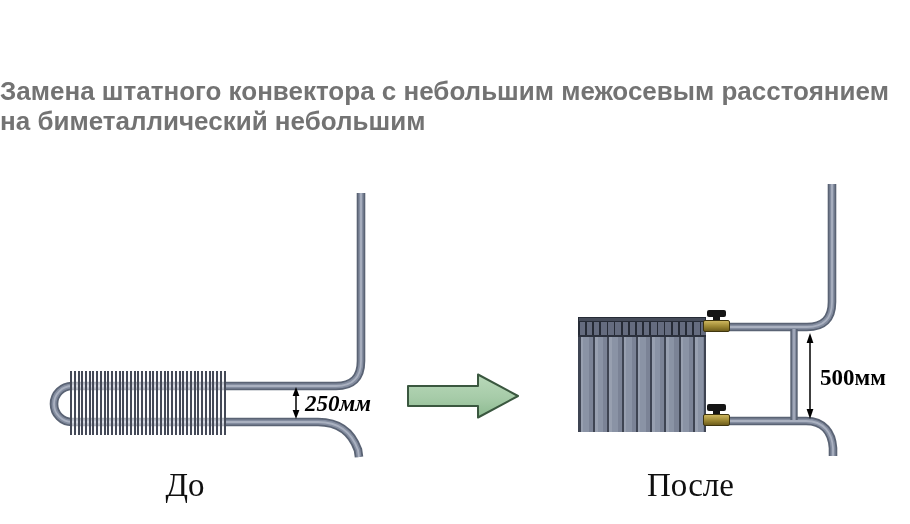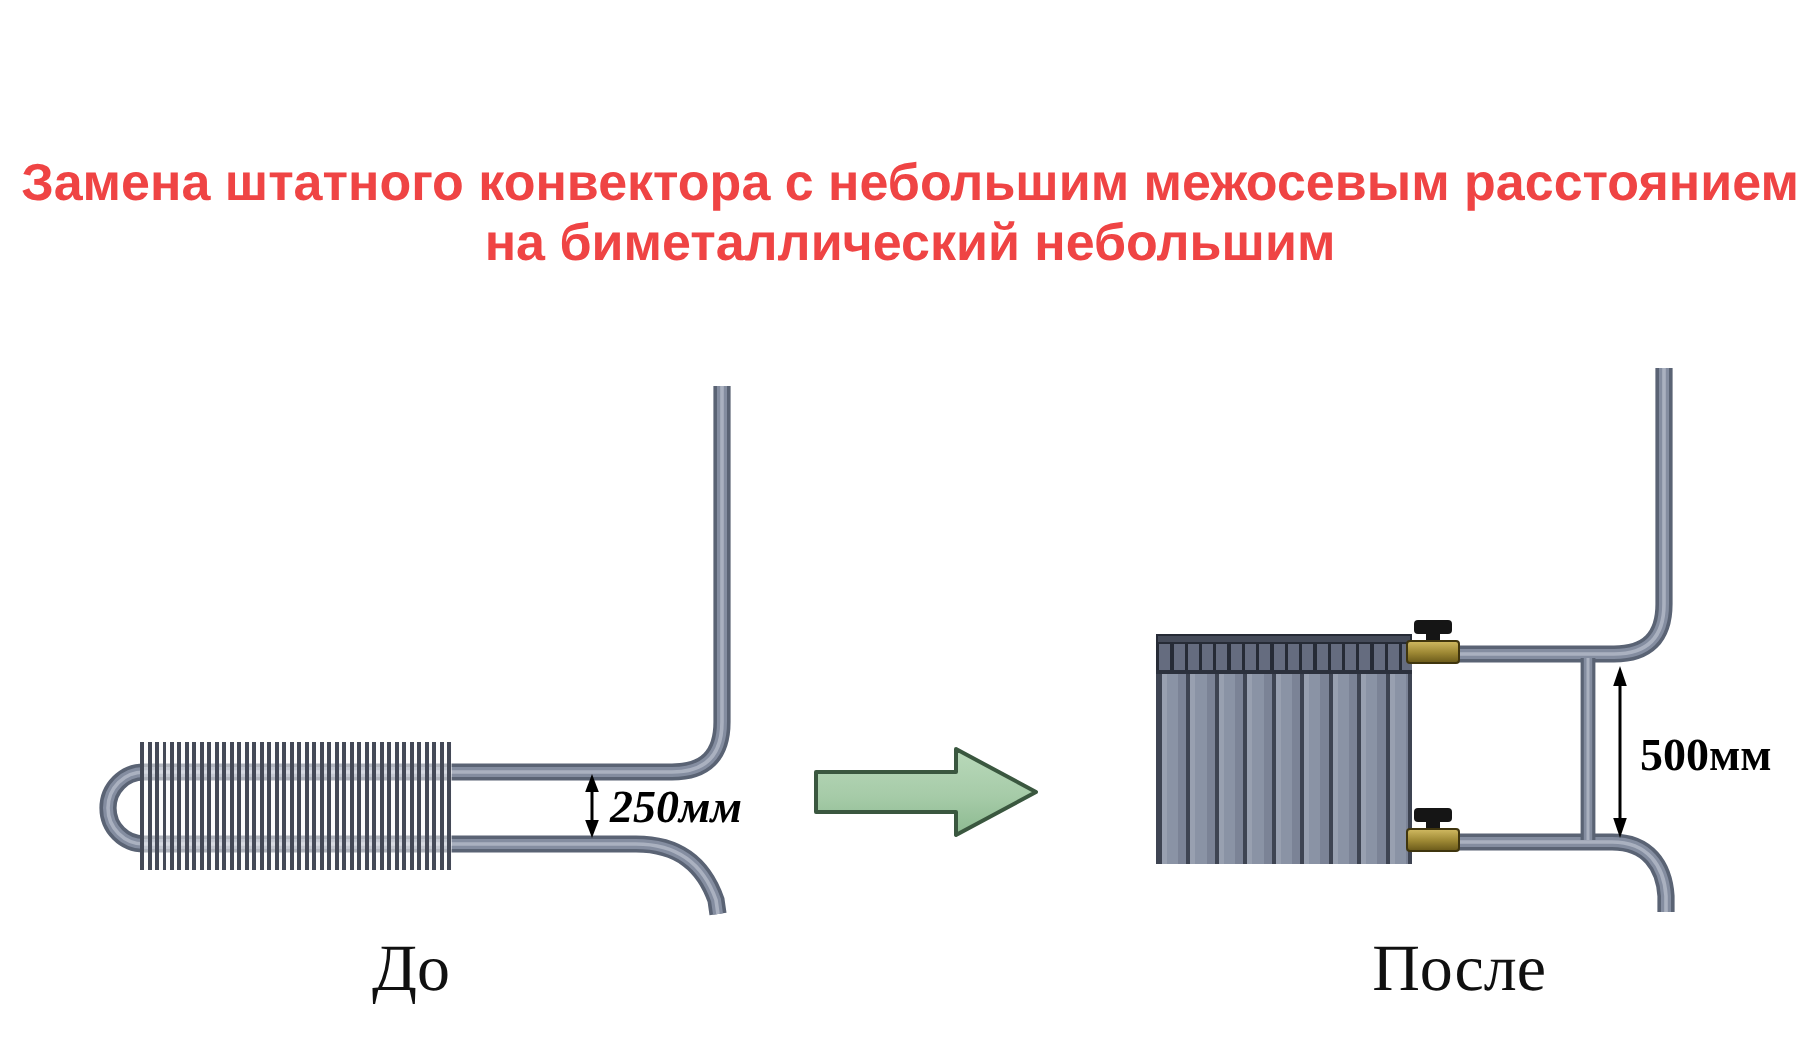--- a/index.html
+++ b/index.html
@@ -1,20 +1,20 @@
 <!DOCTYPE html>
 <html><head>
 <meta charset="utf-8">
 <style>
   html,body{margin:0;padding:0;background:#ffffff;}
   #stage{position:relative;width:910px;height:524px;background:#ffffff;overflow:hidden;
          font-family:"Liberation Sans",sans-serif;}
   
-  .title{position:absolute;left:0;right:0;top:76px;text-align:center;
-         font:700 26px/30px "Liberation Sans",sans-serif;color:#ef4444;}
+  .title{position:absolute;left:0;right:0;top:76px;text-align:left;
+         font:700 26px/30px "Liberation Sans",sans-serif;color:#737373;}
   
   #draw{position:absolute;left:0;top:0;width:910px;height:524px;z-index:1;}
   
   .fins{position:absolute;left:70px;top:371px;width:156px;height:64px;z-index:2;
         background:repeating-linear-gradient(90deg,#444957 0px,#444957 2px,
                    rgba(250,250,252,.55) 2px,rgba(250,250,252,.55) 3.75px);}
   
   .radiator{position:absolute;left:578px;top:317px;width:128px;height:115px;z-index:2;}
   .rad-lip{height:5px;background:#454b59;border:1px solid #262b36;box-sizing:border-box;}
   .rad-header{height:15px;box-sizing:border-box;border-bottom:2px solid #2c313d;
@@ -24,23 +24,23 @@
                    #8a93a5 4.5px,#8a93a5 10px,#7b8396 10px,#7b8396 14.25px);}
   
   .valve{position:absolute;width:27px;height:24px;z-index:3;}
   .valve-top{left:703px;top:310px;}
   .valve-bottom{left:703px;top:404px;}
   .valve-handle{position:absolute;left:4px;top:0;width:19px;height:7px;background:#151515;border-radius:2px;}
   .valve-stem{position:absolute;left:10px;top:6px;width:7px;height:4px;background:#151515;}
   .valve-body{position:absolute;left:0;top:10px;width:27px;height:12px;box-sizing:border-box;
         background:linear-gradient(#cdb65e,#9c8733 55%,#6e5d1c);border:1px solid #3f350e;border-radius:2px;}
   
-  .caption{position:absolute;z-index:3;font:400 33px/1 "Liberation Serif",serif;color:#101010;text-align:right;}
+  .caption{position:absolute;z-index:3;font:400 33px/1 "Liberation Serif",serif;color:#101010;text-align:center;}
   .caption-before{left:145px;top:469px;width:80px;}
-  .caption-after{left:648px;top:469px;width:125px;}
+  .caption-after{left:628px;top:469px;width:125px;}
   .dim-label{position:absolute;z-index:3;font:700 23px/1 "Liberation Serif",serif;color:#000000;text-align:right;}
   .dim-250{left:305px;top:392px;font-style:italic;}
   .dim-500{left:820px;top:366px;}
 </style>
 </head>
 <body>
 
 <div id="stage">
 
   <div class="title">

